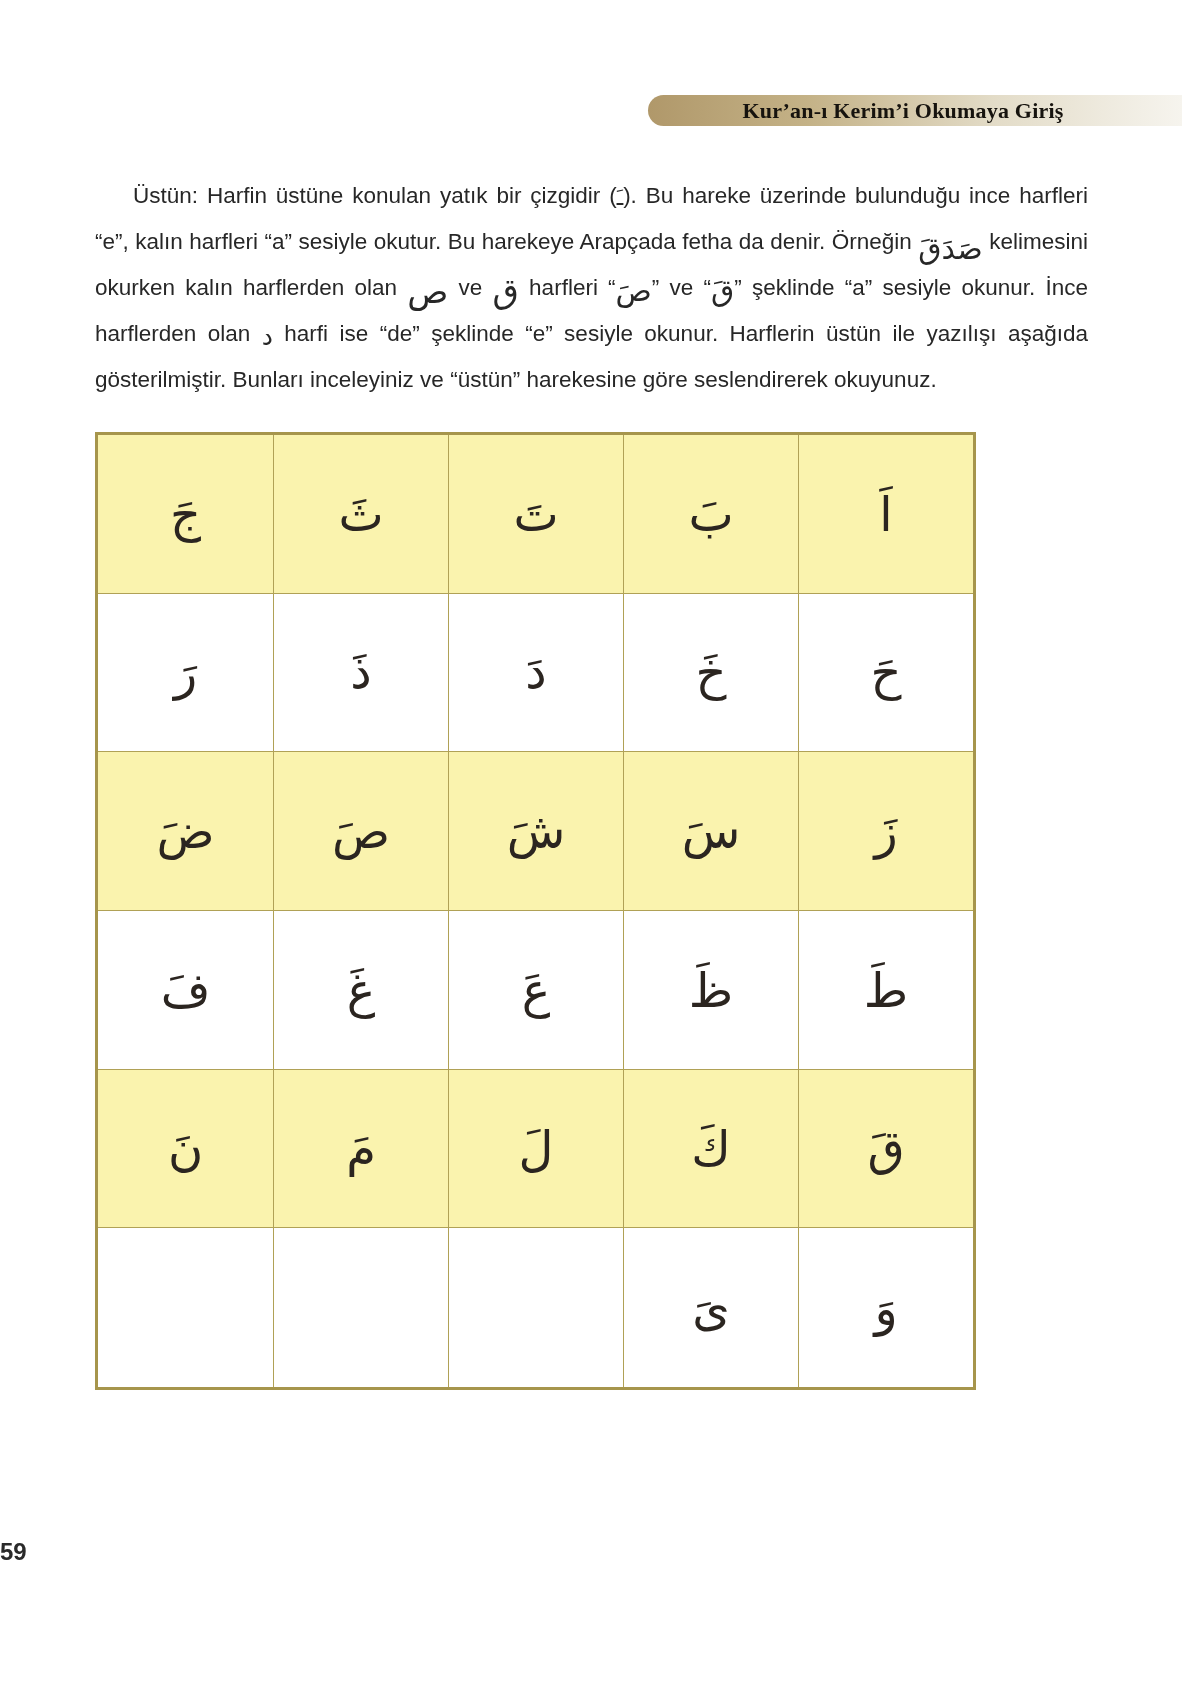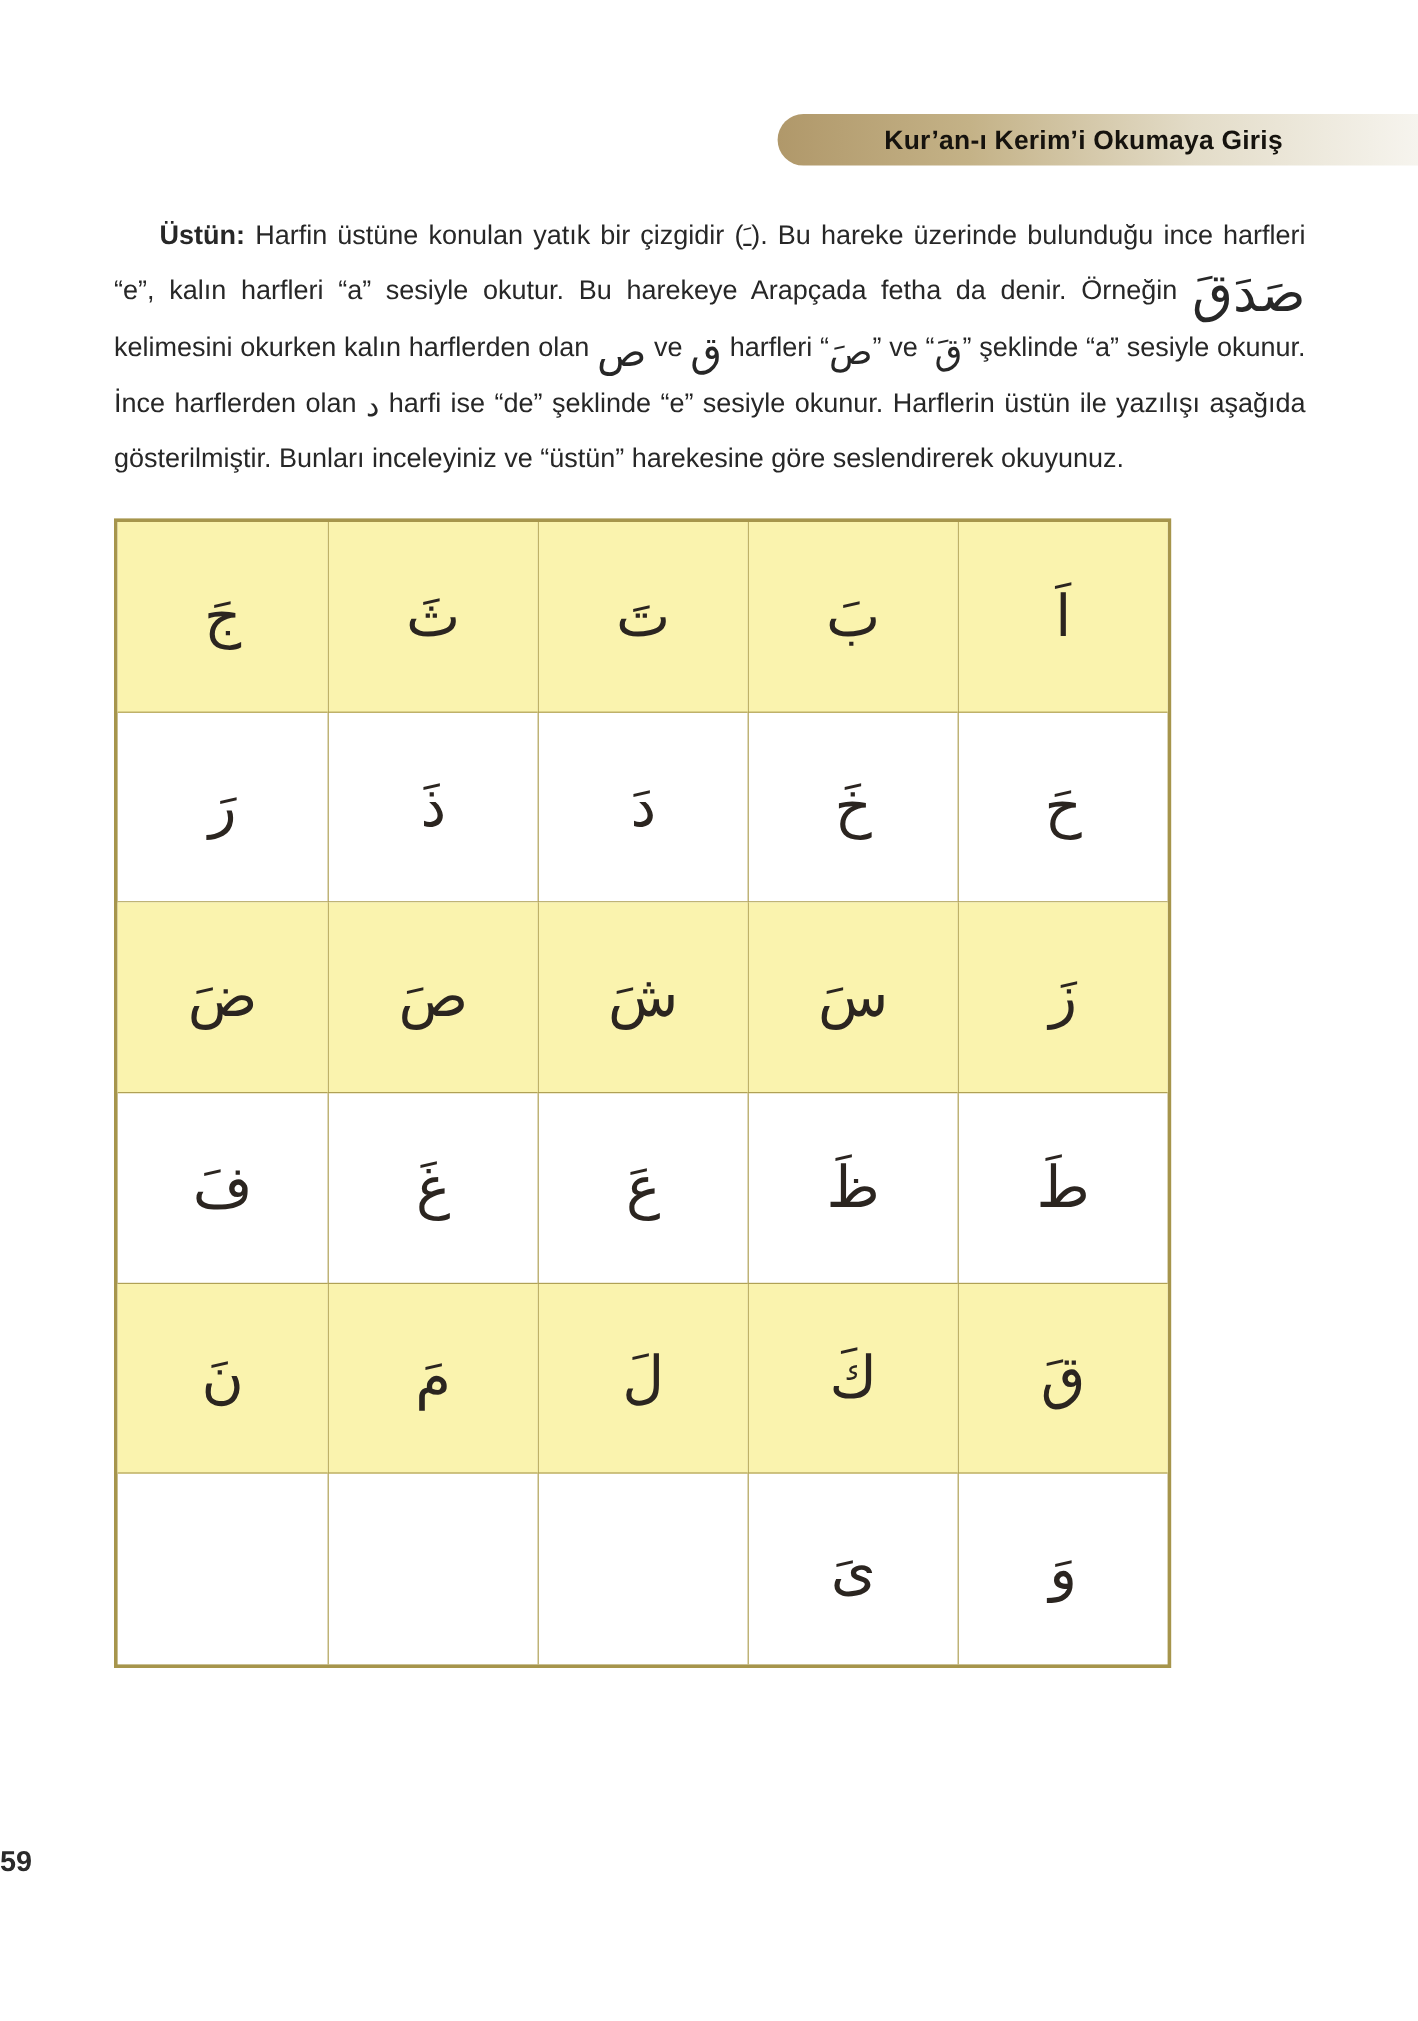--- a/index.html
+++ b/index.html
@@ -9,55 +9,56 @@
     font-family: "Liberation Sans", sans-serif;
     color: #262626;
     position: relative;
     overflow: hidden;
   }
 
   
   .badge {
     position: absolute;
     top: 95px; left: 648px; right: 0;
-    height: 43px;
+    height: 31px;
     border-radius: 22px 0 0 22px;
     background: linear-gradient(90deg, #b0986a 0%, #c4b287 30%, #e3dcc8 65%, #f6f4ee 100%);
     display: flex; align-items: center; justify-content: center;
     padding-right: 24px;
     box-sizing: border-box;
+    font-family: Liberation Serif, serif;
   }
   .badge-text {
     font-weight: bold;
     font-size: 22px;
     color: #16130e;
     letter-spacing: 0.2px;
     white-space: nowrap;
   }
 
   
   .para {
     position: absolute;
     top: 150px; left: 95px;
     width: 993px;
     font-size: 22.5px;
     line-height: 46px;
     text-align: justify;
     text-indent: 38px;
     color: #272727;
   }
-  .bold { font-weight: bold; }
+  .bold { font-weight: normal; }
   .ar {
     font-family: "DejaVu Sans", sans-serif;
     direction: rtl;
     unicode-bidi: isolate;
     line-height: 1;
     text-indent: 0;
   }
-  .ar-xl { font-size: 44px; vertical-align: -10px; }
+  .ar-xl { font-size: 30px; vertical-align: -10px; }
   .ar-lg { font-size: 34px; vertical-align: -8px; }
   .ar-md { font-size: 30px; vertical-align: -6px; }
   .ar-sm { font-size: 25px; vertical-align: -4px; }
   .ar-tiny { font-size: 22px; vertical-align: -2px; }
 
   
   .letters-table {
     position: absolute;
     top: 432px; left: 95px;
     width: 881px; height: 958px;

